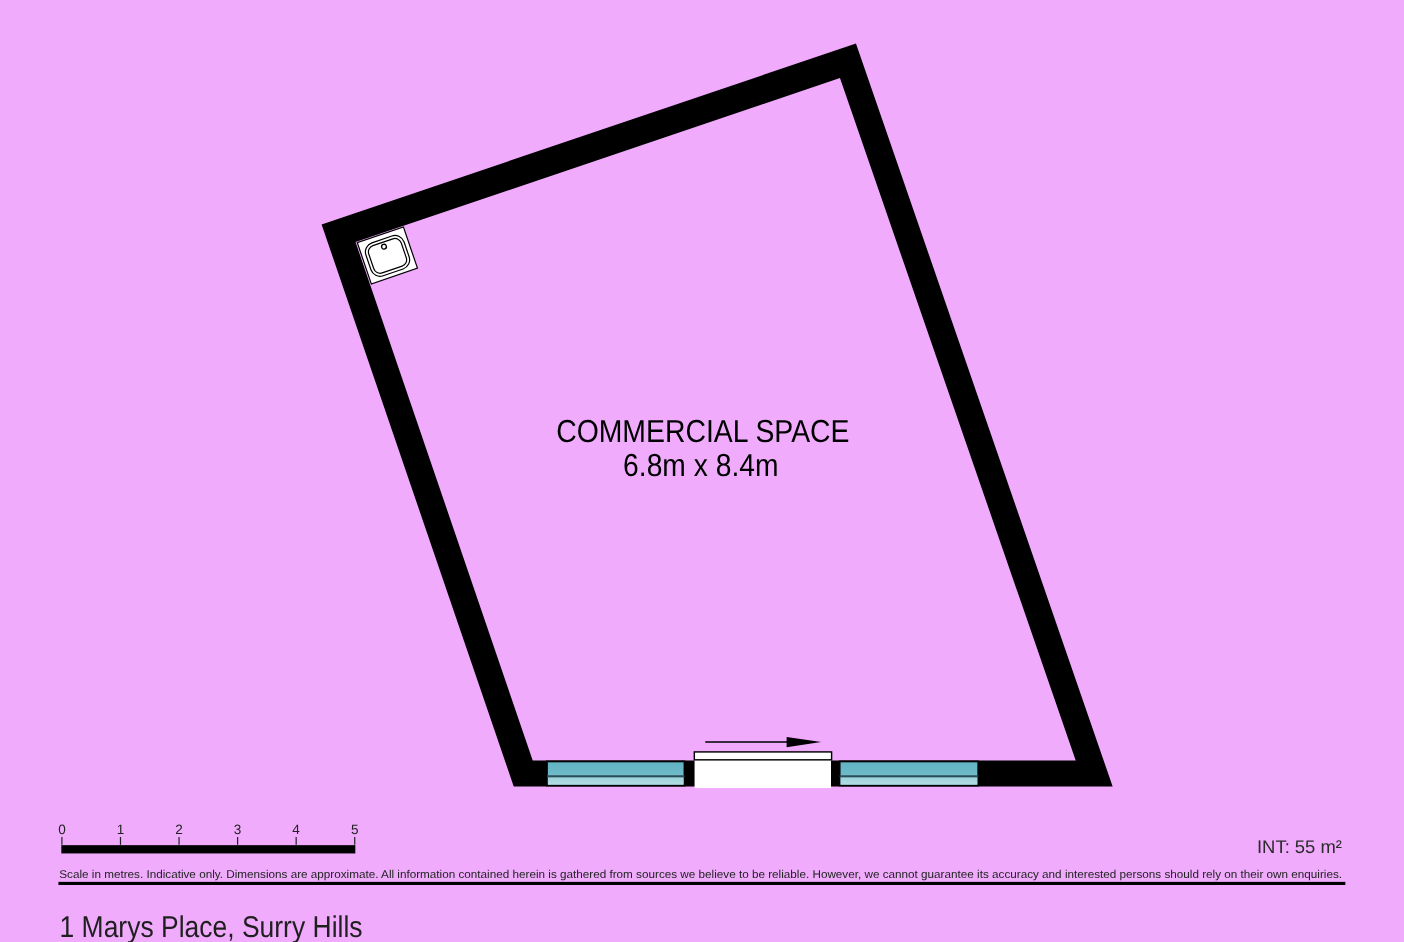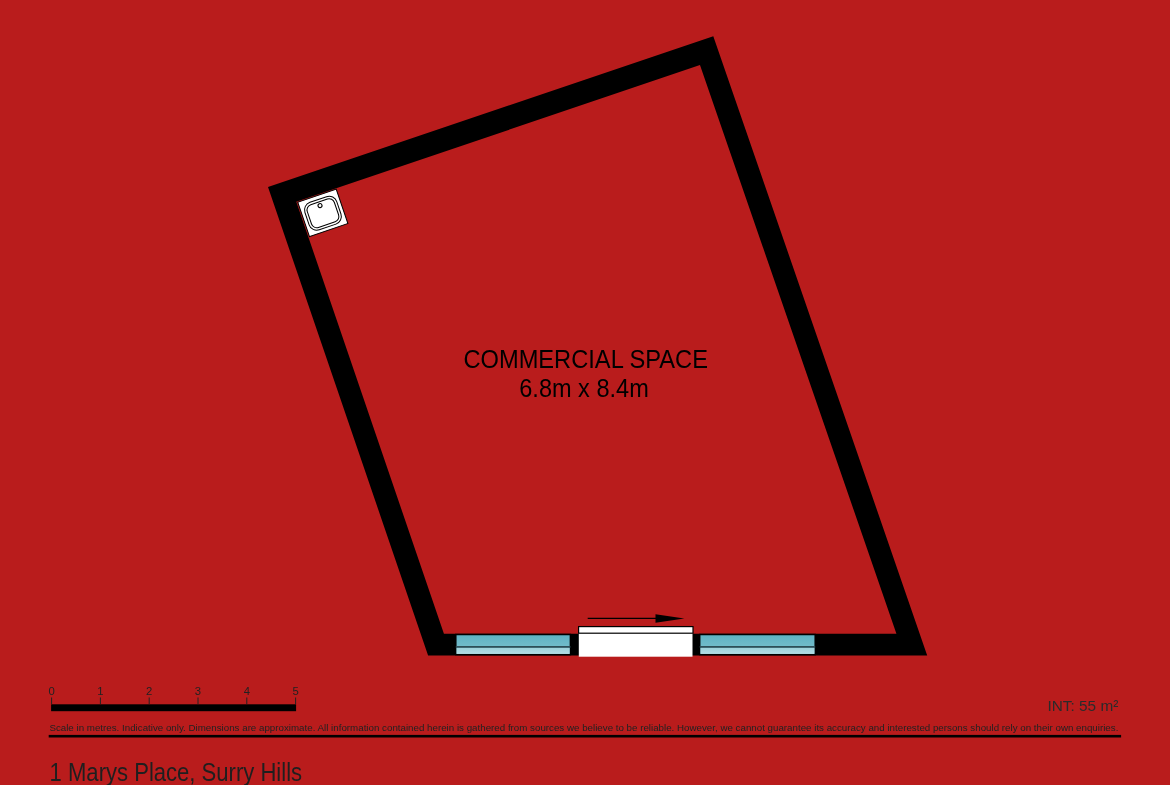--- a/index.html
+++ b/index.html
@@ -1,16 +1,16 @@
 <!DOCTYPE html>
 <html><head>
 <meta charset="utf-8">
 <style>
   html,body{margin:0;padding:0;background:#ffffff;}
-  .page{position:relative;width:1170px;height:785px;background:#b91c1c;overflow:hidden;
+  .page{position:relative;width:1170px;height:785px;background:#f0abfc;overflow:hidden;
         font-family:"Liberation Sans", sans-serif;}
   svg{position:absolute;left:0;top:0;}
 </style>
 </head>
 <body>
 <div class="page">
 <svg width="1170" height="785" viewBox="0 0 1170 785">
   <defs>
     <linearGradient id="wt" x1="0" y1="0" x2="0" y2="1">
       <stop offset="0" stop-color="#5fb2c3"></stop>

